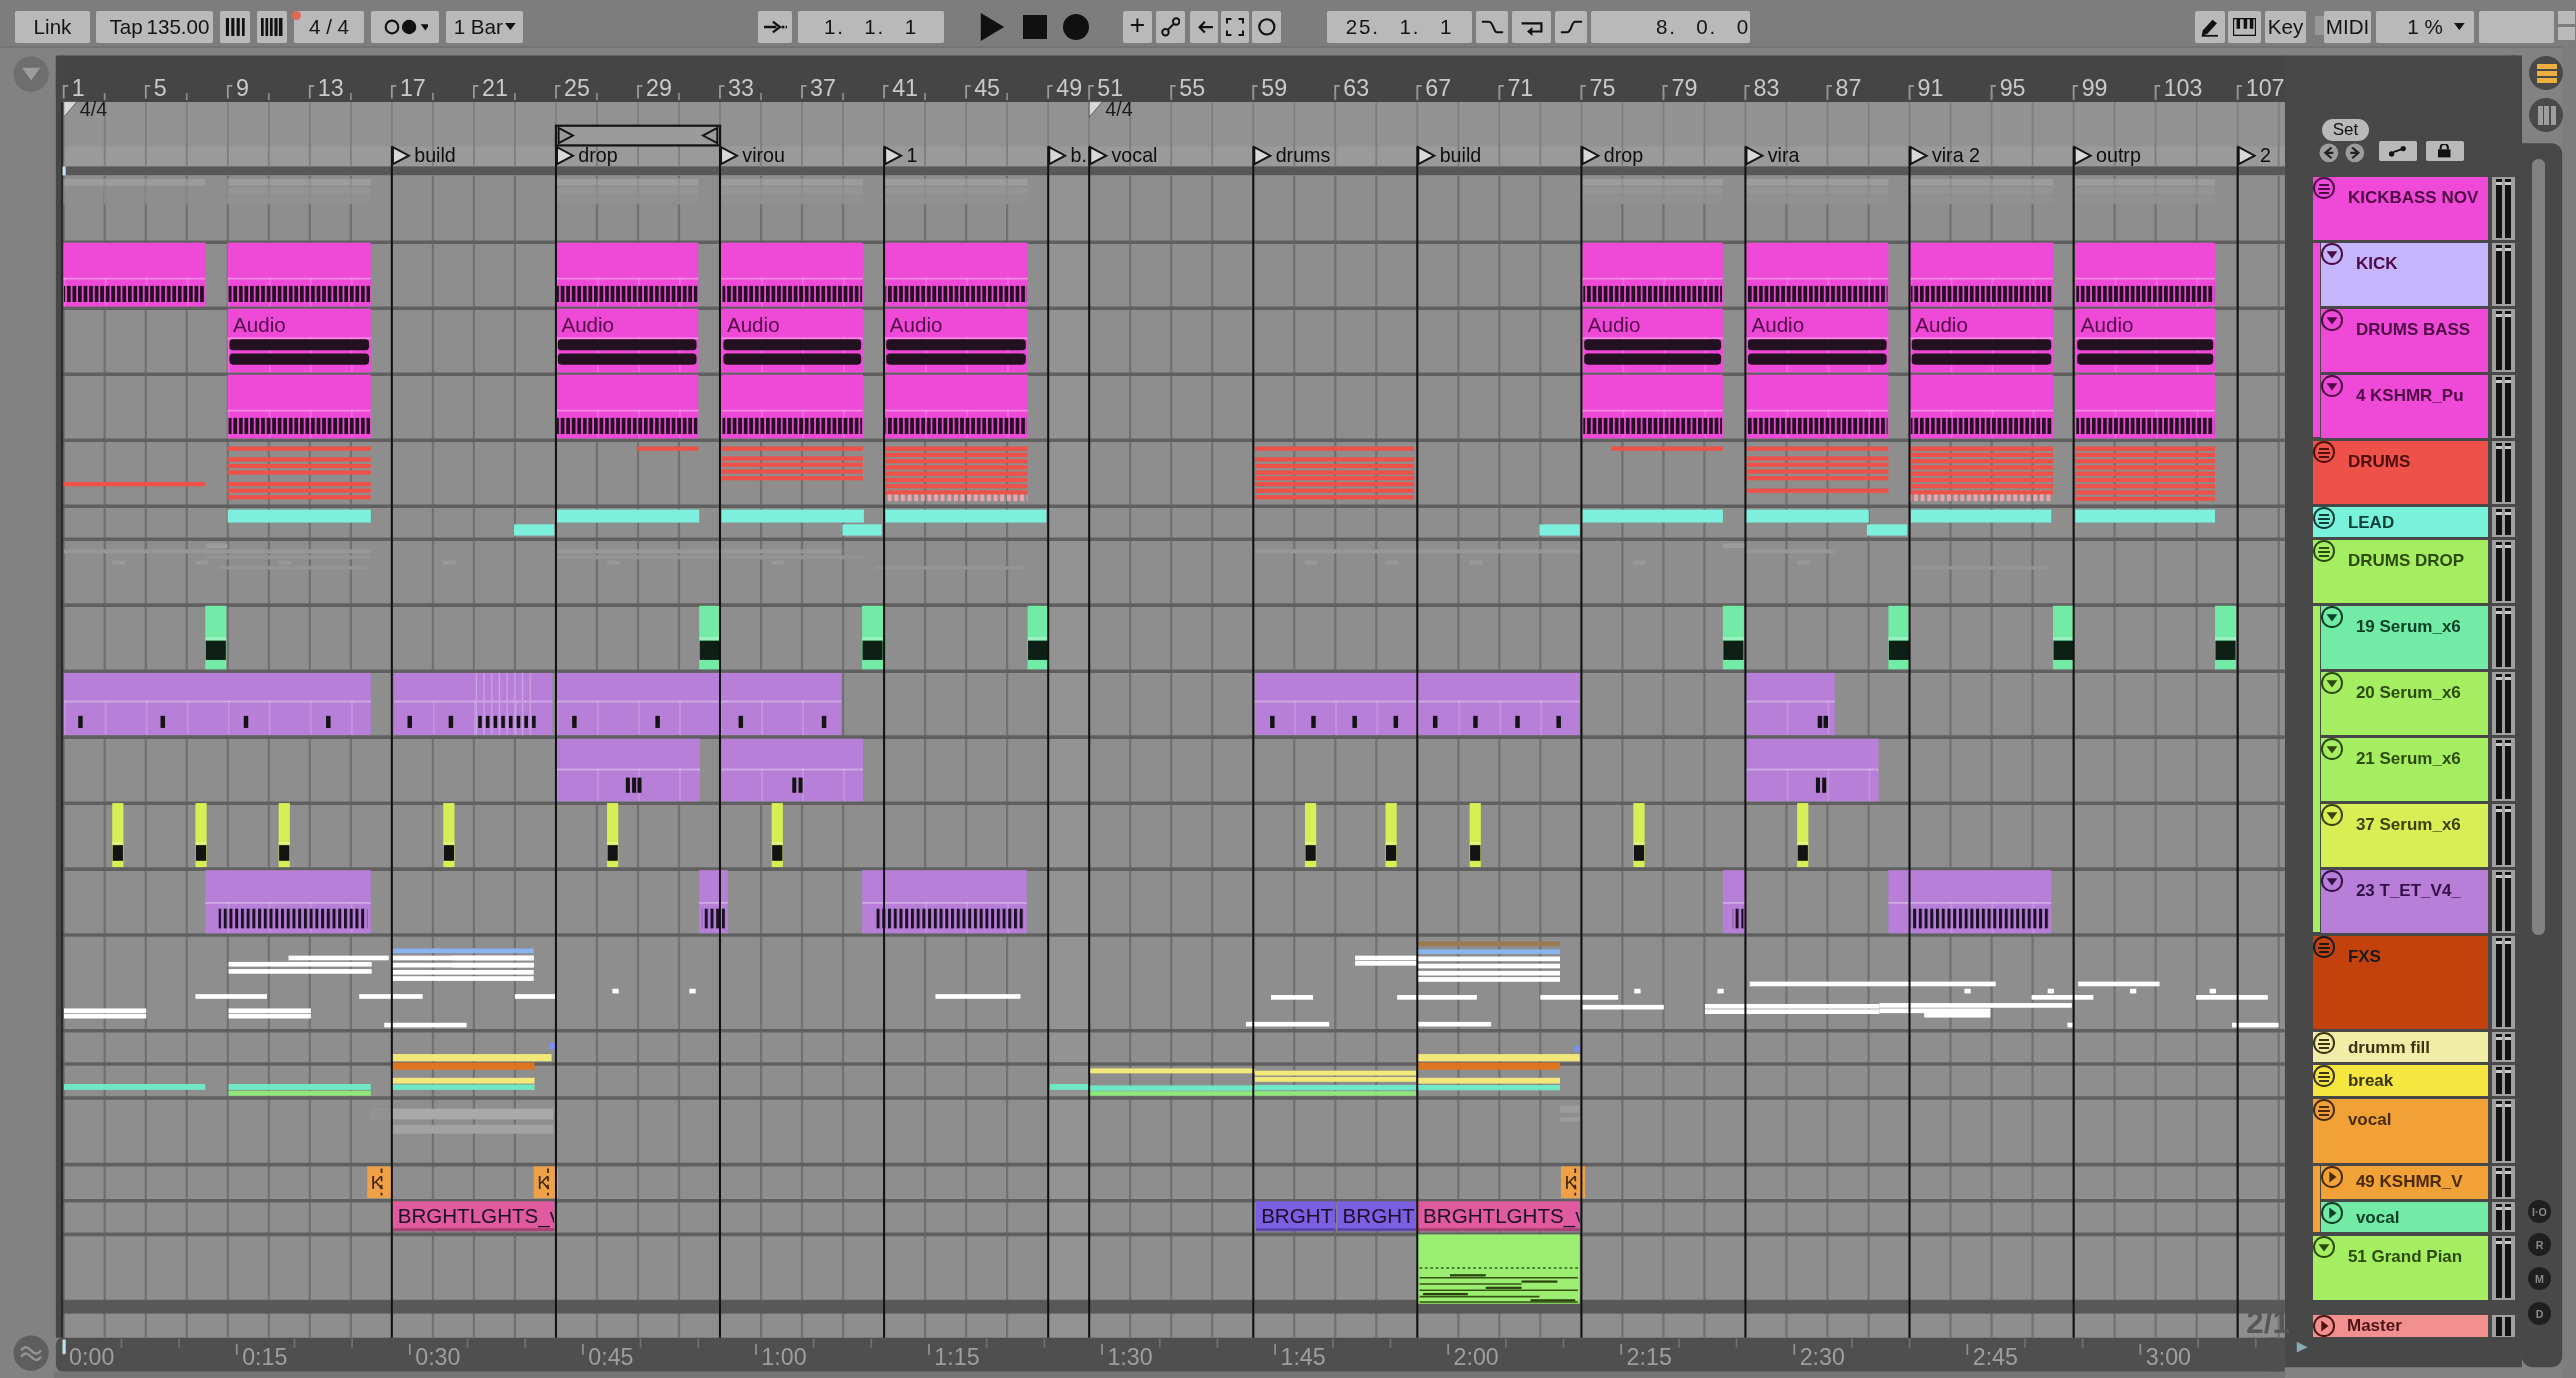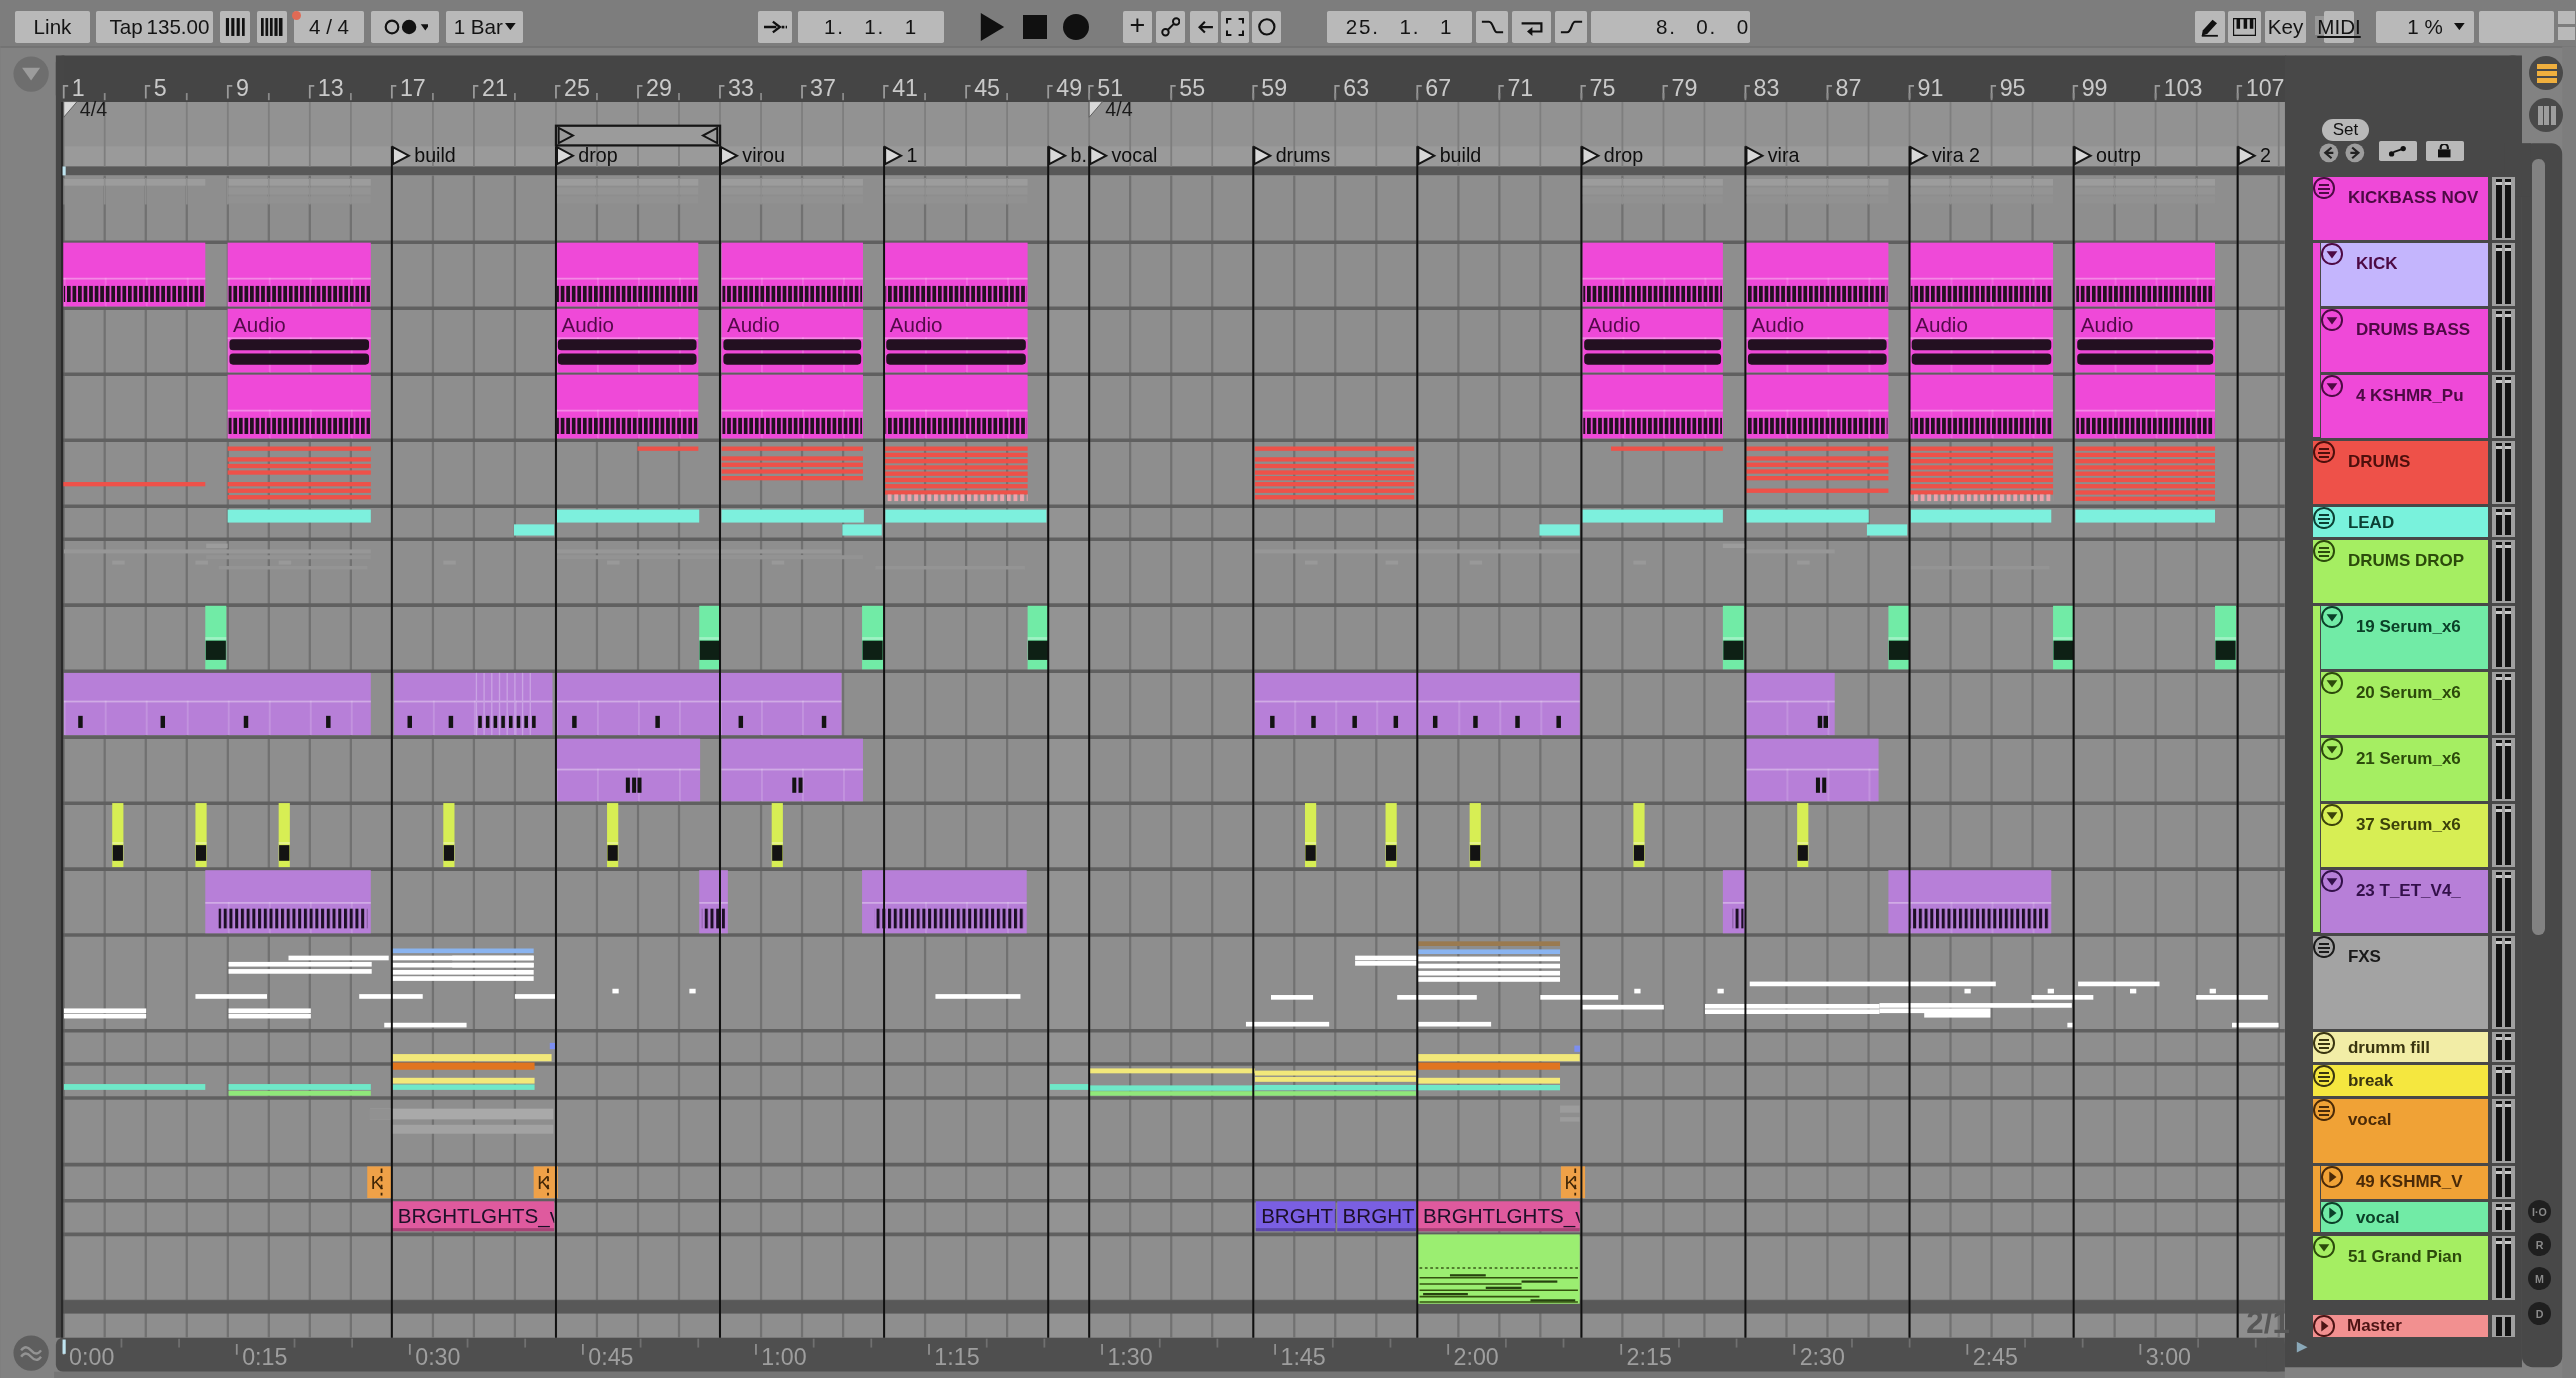--- a/index.html
+++ b/index.html
@@ -1022,21 +1022,21 @@
 <div class="tb" style="left:2228px;width:33px;">
       <svg width="23" height="18" viewBox="0 0 26 20">
         <rect x="0" y="0" width="26" height="20" fill="none" stroke="#111" stroke-width="2.6"></rect>
         <rect x="4" y="0" width="4" height="12" fill="#111"></rect>
         <rect x="12" y="0" width="4" height="12" fill="#111"></rect>
         <rect x="19" y="0" width="4" height="12" fill="#111"></rect>
       </svg>
     </div>
 <div class="tb" style="left:2265px;width:41px;">Key</div>
 <div style="position:absolute;left:2315px;top:16px;width:19.7px;height:19px;background:#989898"></div>
-<div class="tb" style="left:2324px;width:30px;text-decoration:underline;">MIDI</div>
+<div class="tb" style="left:2324px;width:47px;">MIDI</div>
 <div class="tb" style="left:2376px;width:98px;">
       <span>1 %</span>
       <svg width="10.7" height="7.2" style="position:absolute;right:9px" viewBox="0 0 12 8">
         <path d="M0,0 h12 l-6,8 z" fill="#111"></path>
       </svg>
     </div>
 <div class="tb" style="left:2479px;width:75px;"></div>
 <div style="position:absolute;left:2558px;top:10.7px;width:17px;height:13.4px;background:#b9b9b9"></div>
 <div style="position:absolute;left:2558px;top:27px;width:17px;height:13.4px;background:#b9b9b9"></div>
 <div class="hdr" style="top:177px;left:2313px;width:175px;height:63px;background:#ef49d8;color:#4d0a44">
@@ -1200,21 +1200,21 @@
         </svg>
       </div>
       <div class="nm">23 T_ET_V4_</div>
     </div>
 <div class="meter" style="top:870px;height:63px">
       <i class="a"></i>
       <i class="b"></i>
       <em style="left:3.6px"></em>
       <em style="left:12.5px"></em>
     </div>
-<div class="hdr" style="top:936px;left:2313px;width:175px;height:93px;background:#a3a3a3;color:#1a1a1a">
+<div class="hdr" style="top:936px;left:2313px;width:175px;height:93px;background:#c2410c;color:#1a1a1a">
       <div class="ci" style="border-color:#1a1a1a;color:#1a1a1a">
         <div style="position:absolute;left:3.6px;top:4.5px;width:10.7px;height:2.1px;background:currentColor"></div>
         <div style="position:absolute;left:2.7px;top:8.5px;width:12.5px;height:2.1px;background:currentColor"></div>
         <div style="position:absolute;left:3.6px;top:12.5px;width:10.7px;height:2.1px;background:currentColor"></div>
       </div>
       <div class="nm">FXS</div>
     </div>
 <div class="meter" style="top:936px;height:93px">
       <i class="a"></i>
       <i class="b"></i>

